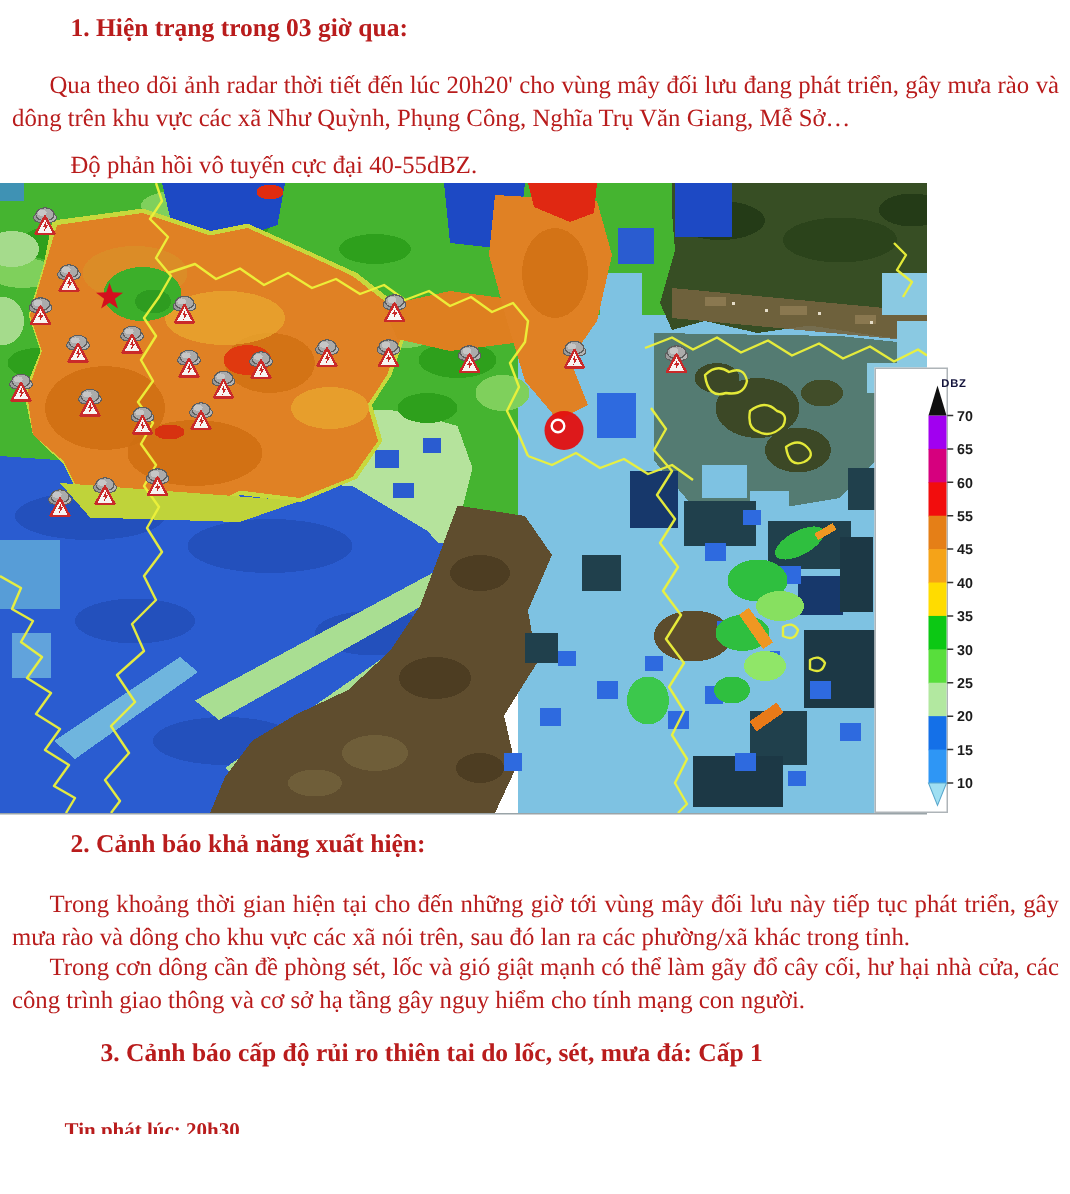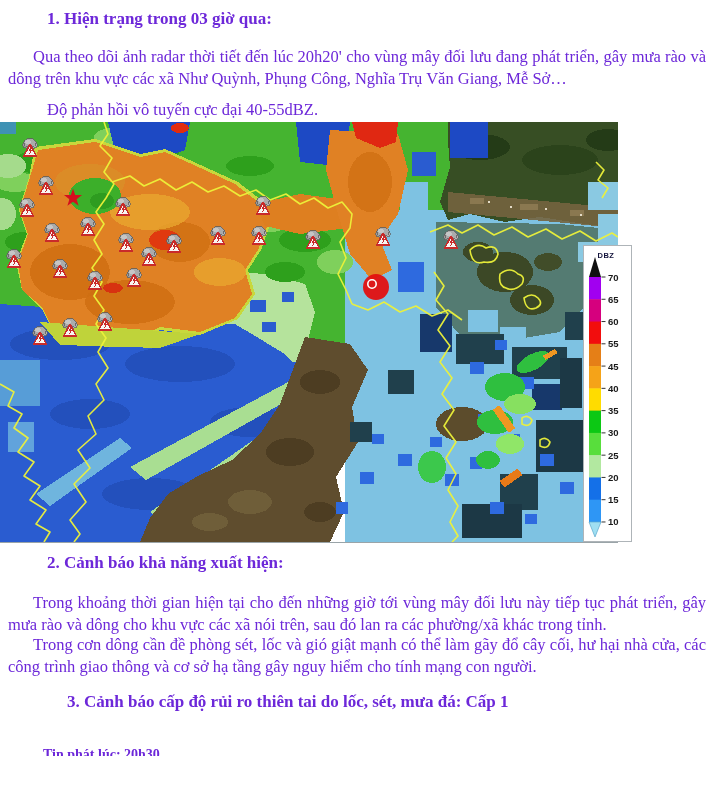--- a/index.html
+++ b/index.html
@@ -1,26 +1,26 @@
 <!DOCTYPE html>
 <html><head>
 <meta charset="utf-8">
 <style>
   html,body{margin:0;padding:0;background:#fff;}
   .page{position:relative;width:713px;height:796px;background:#fff;overflow:hidden;
-        font-family:"Liberation Serif","DejaVu Serif",serif;color:#6d28d9;}
+        font-family:"Liberation Serif","DejaVu Serif",serif;color:#b91c1c;}
   .h{position:absolute;font-weight:bold;font-size:17px;white-space:nowrap;}
   .para{position:absolute;left:8px;width:698px;font-size:16.5px;line-height:21.5px;
         text-align:justify;text-indent:25px;}
   .line{position:absolute;font-size:16.5px;white-space:nowrap;}
   .radar-wrap{position:absolute;left:0;top:122px;width:618px;height:420px;
               border-bottom:1.5px solid #9aa4a8;}
   .radar-wrap svg{display:block;}
   .legend{position:absolute;left:583px;top:245px;width:49px;height:297px;background:#fff;
-          border:1px solid #aeb4b8;box-sizing:border-box;z-index:5;}
+          border:1px solid #aeb4b8;box-sizing:border-box;z-index:5;padding-left:30px;}
   .legend svg{display:block;}
   .cutline{position:absolute;left:43px;top:747px;height:9px;overflow:hidden;
            font-weight:bold;font-size:14px;line-height:16px;white-space:nowrap;}
 </style>
 </head>
 <body>
 
 <div class="page">
 
   <div class="h" style="left:47px;top:9px;">1. Hiện trạng trong 03 giờ qua:</div>

